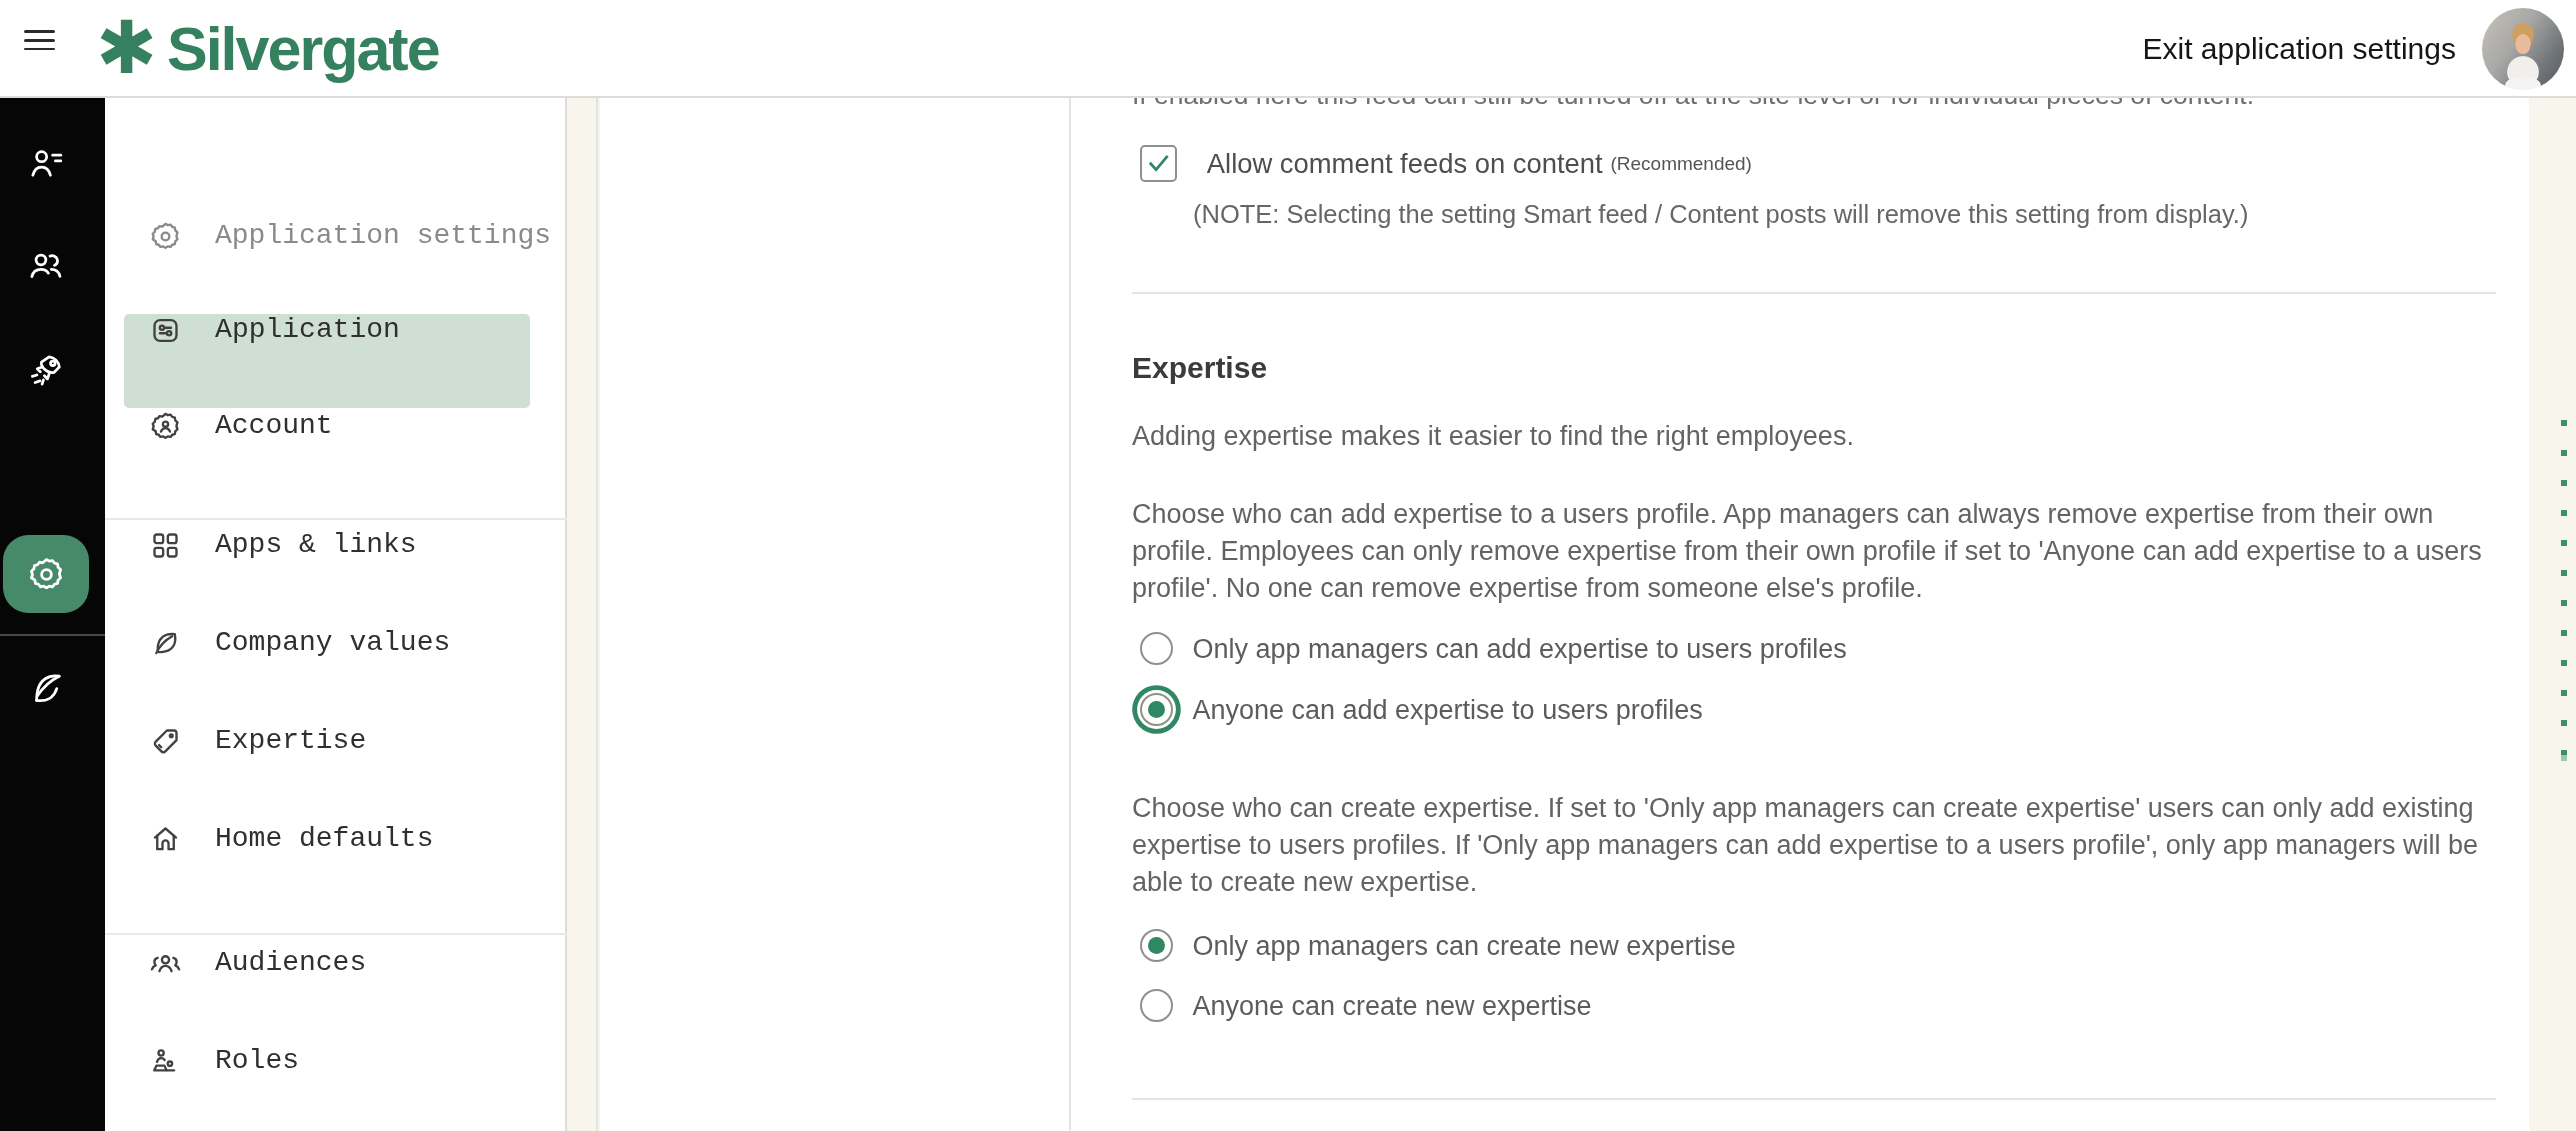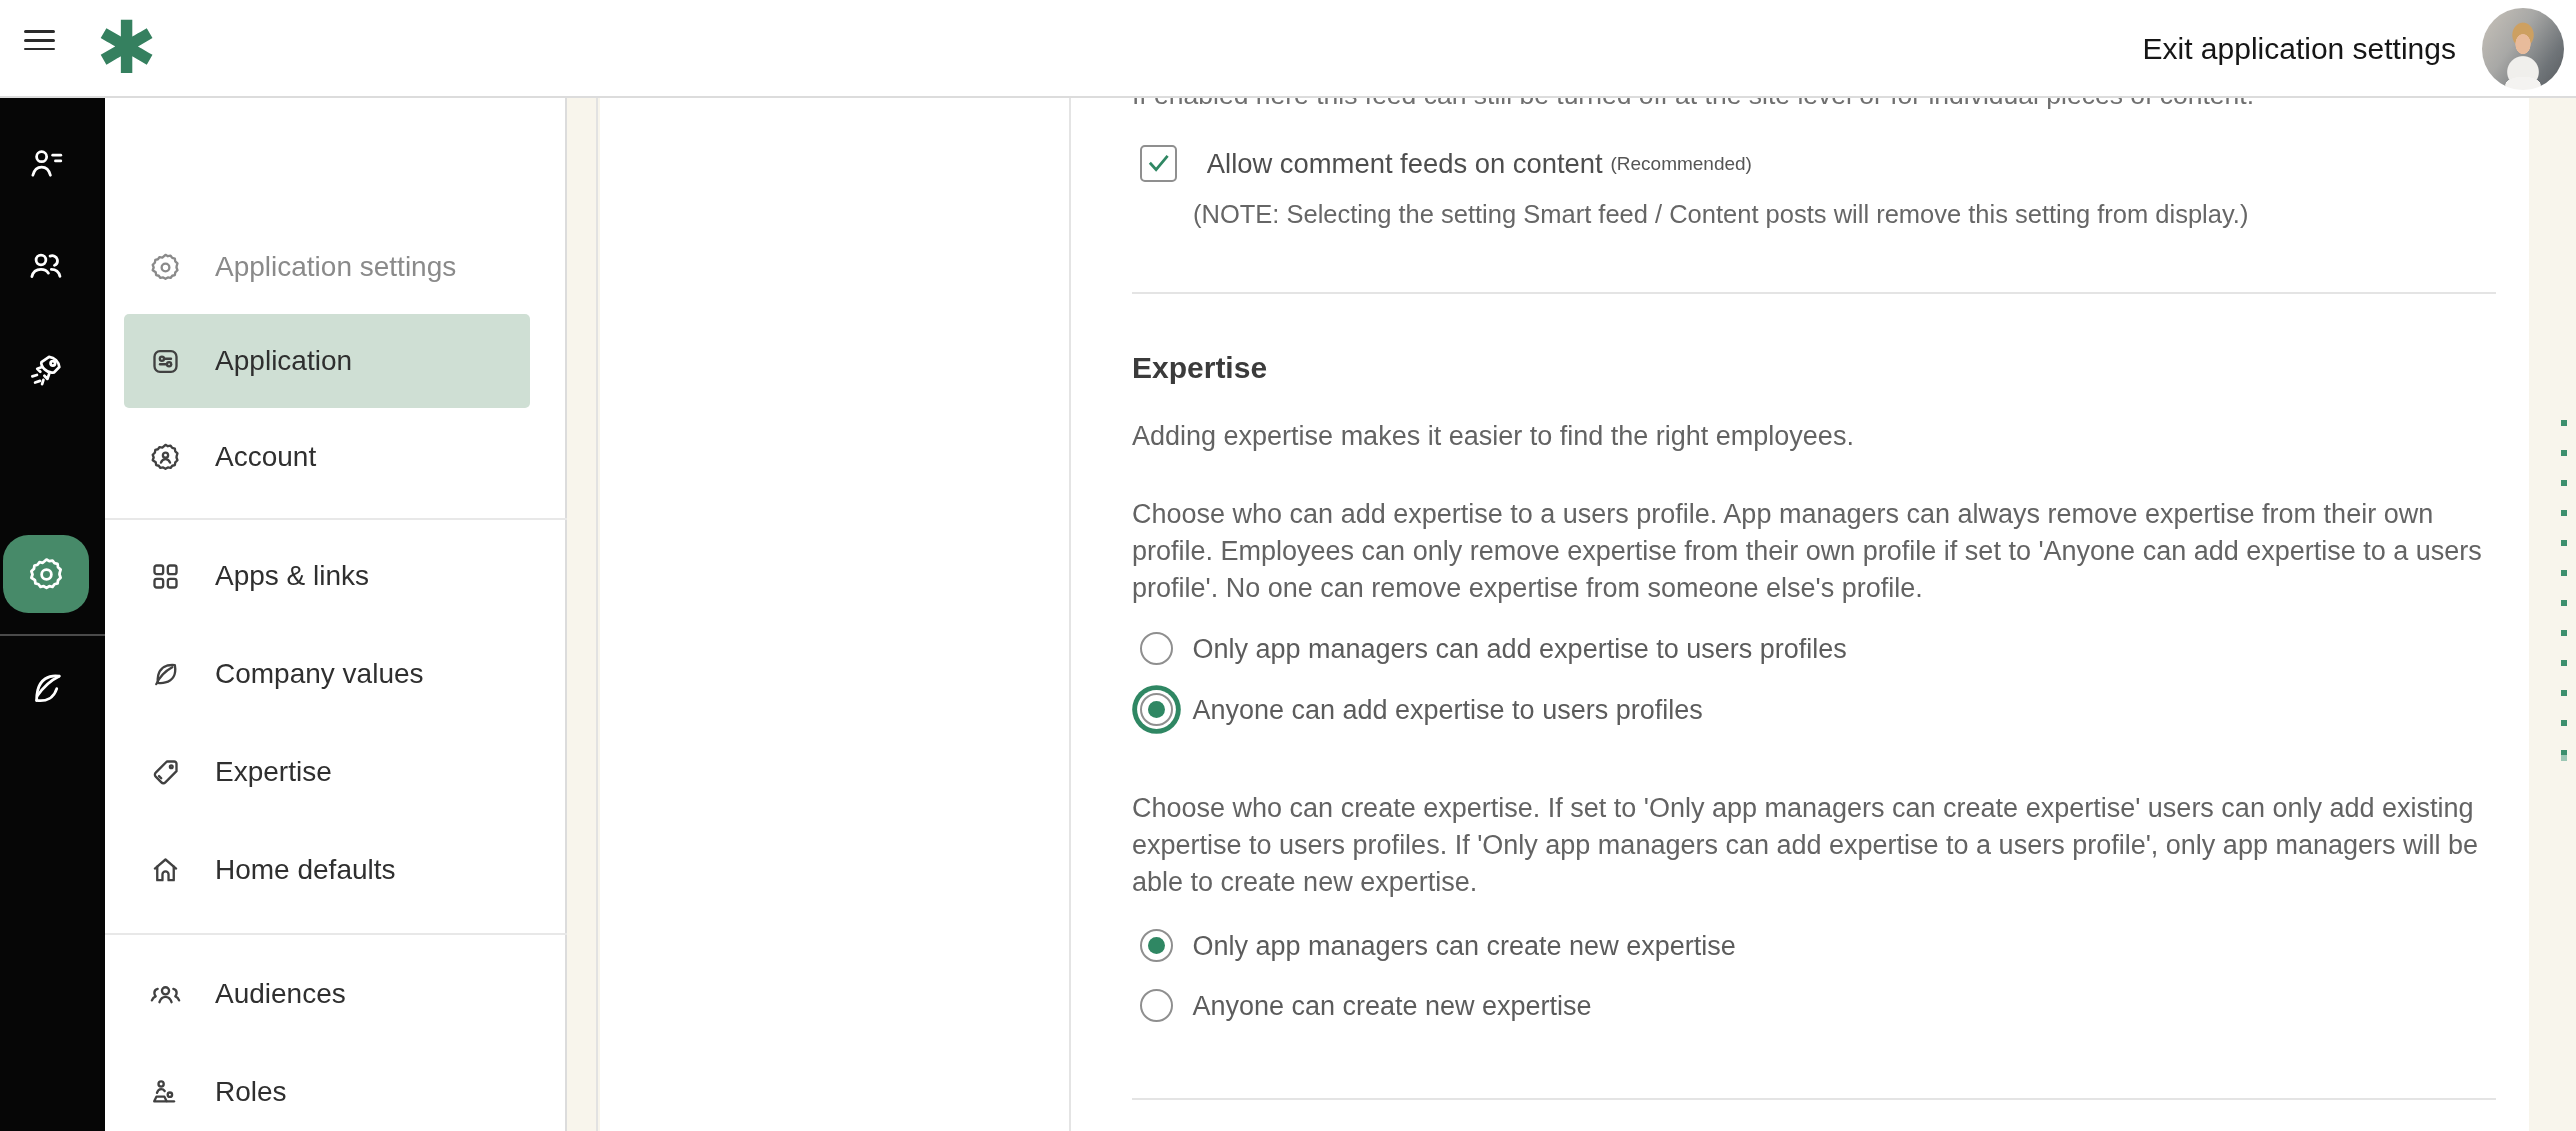--- a/index.html
+++ b/index.html
@@ -28,21 +28,21 @@
   
   .rail{left:0;top:98px;width:105px;height:1033px;background:#060606;}
   .rail-icon{left:27.4px;width:39px;height:39px;}
   .rail-pill{left:2.9px;top:437px;width:86px;height:78px;background:#478a69;border-radius:25.5px;}
   .rail-divider{left:0;top:536px;width:105px;height:2px;background:#4a4a4a;}
   .rail svg{stroke:#ffffff;fill:none;stroke-width:1.7;stroke-linecap:round;stroke-linejoin:round;width:39px;height:39px;}
 
   
   .sidenav{left:105px;top:98px;width:462px;height:1033px;background:#ffffff;
            border-right:2px solid #dcdcdc;box-sizing:border-box;}
-  .nav-item{left:0;width:462px;height:94px;display:flex;align-items:center;cursor:pointer;}
+  .nav-item{left:0;width:462px;height:94px;display:flex;cursor:pointer;font-family:Liberation Mono, monospace;}
   .nav-item .nicon{margin-left:44px;width:33px;height:33px;flex:none;}
   .nav-item .nlabel{margin-left:33px;font-size:28px;color:#2f2f2f;white-space:nowrap;}
   .nav-item svg{width:33px;height:33px;stroke:#414141;fill:none;stroke-width:1.7;stroke-linecap:round;stroke-linejoin:round;}
   .nav-item.header-item .nlabel{color:#8a8a8a;}
   .nav-item.header-item svg{stroke:#8a8a8a;}
   .nav-item.selected{left:18.6px;width:406px;background:#cfdfd4;border-radius:5px;}
   .nav-item.selected .nicon{margin-left:25.5px;}
   .nav-divider{left:0;width:462px;height:2px;background:#e8e8e8;}
 
   
@@ -81,20 +81,21 @@
 <body>
 
 <div class="abs header">
   <div class="abs hamburger">
       <span></span>
       <span></span>
       <span></span>
     </div>
   <div class="abs logo">
     <span class="logo-star">✱</span>
+    <span class="logo-text">Silvergate</span>
   </div>
   <div class="abs exit-label">Exit application settings</div>
   <div class="abs avatar"></div>
 </div>
 
 <div class="abs rail">
   <div class="abs rail-icon" style="top:47px">
     <svg viewBox="0 0 24 24">
         <circle cx="9" cy="7.2" r="3.1"></circle>
         <path d="M3.6 18.6c.8-3.2 2.9-5 5.4-5s4.6 1.8 5.4 5"></path>

